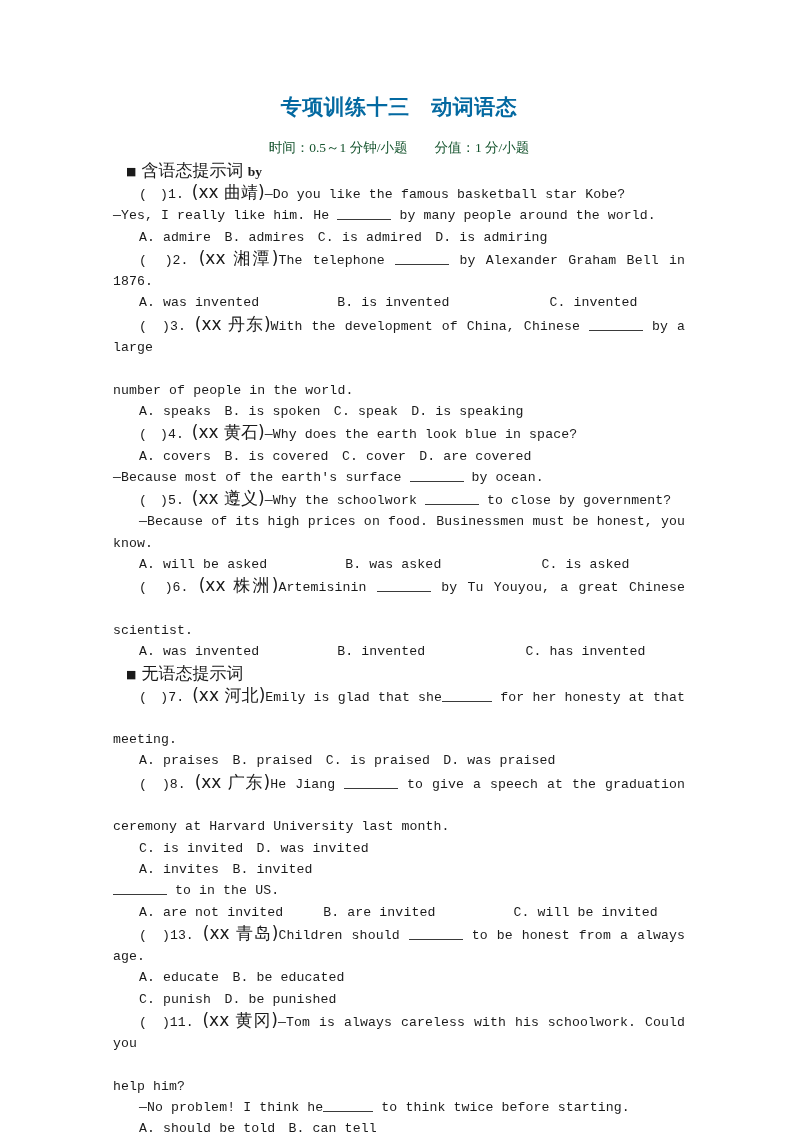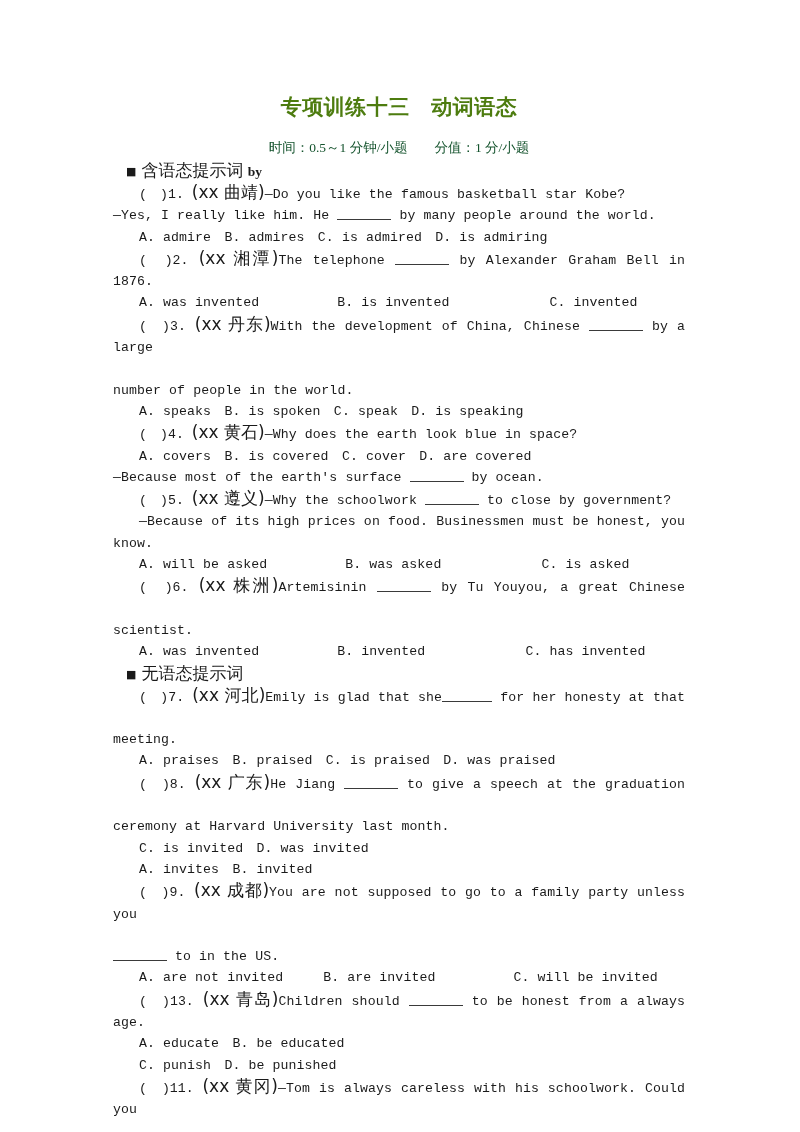--- a/index.html
+++ b/index.html
@@ -28,21 +28,21 @@
     padding: 0;
     position: absolute;
     left: 0;
     top: 93px;
     width: 572px;
     text-align: center;
     font-family: "DejaVu Sans", "Liberation Sans", sans-serif;
     font-weight: bold;
     font-size: 21px;
     letter-spacing: 0.5px;
-    color: #4d7c0f;
+    color: #0369a1;
     white-space: pre;
   }
 
   .subtitle {
     position: absolute;
     left: 0;
     top: 139px;
     width: 572px;
     text-align: center;
     font-size: 13.5px;
@@ -164,26 +164,26 @@
 
     <div class="q indent just"><span class="paren">(　)7.</span> <span class="cn">(xx 河北)</span><span>Emily is glad that she</span><span class="blank w2"></span><span> for her honesty at that</span></div>
     <div class="q">meeting.</div>
     <div class="q indent">A. praises　B. praised　C. is praised　D. was praised</div>
 
     <div class="q indent just"><span class="paren">(　)8.</span> <span class="cn">(xx 广东)</span><span>He Jiang </span><span class="blank w1"></span><span> to give a speech at the graduation</span></div>
     <div class="q">ceremony at Harvard University last month.</div>
     <div class="q indent">C. is invited　D. was invited</div>
     <div class="q indent">A. invites　B. invited</div>
 
-    <div class="q indent just"><span class="paren">(　)9.</span> <span class="cn">(xx 成都)</span><span>You are not supposed to go to a family party unless you</span></div>
     <div class="q"><span class="blank w1"></span><span> to in the US.</span></div>
     <div class="q indent"><span>A. are not invited</span><span class="gap-md"></span><span>B. are invited</span><span class="gap-lg"></span><span>C. will be invited</span></div>
 
     <div class="q indent"><span class="paren">(　)13.</span> <span class="cn">(xx 青岛)</span><span>Children should </span><span class="blank w1"></span><span> to be honest from a always age.</span></div>
     <div class="q indent">A. educate　B. be educated</div>
     <div class="q indent">C. punish　D. be punished</div>
 
     <div class="q indent just"><span class="paren">(　)11.</span> <span class="cn">(xx 黄冈)</span><span>—Tom is always careless with his schoolwork. Could you</span></div>
+    <div class="q">help him?</div>
     <div class="q indent"><span>—No problem! I think he</span><span class="blank w2"></span><span> to think twice before starting.</span></div>
     <div class="q indent">A. should be told　B. can tell</div>
 
   </div>
 </div>
 
 </body></html>

